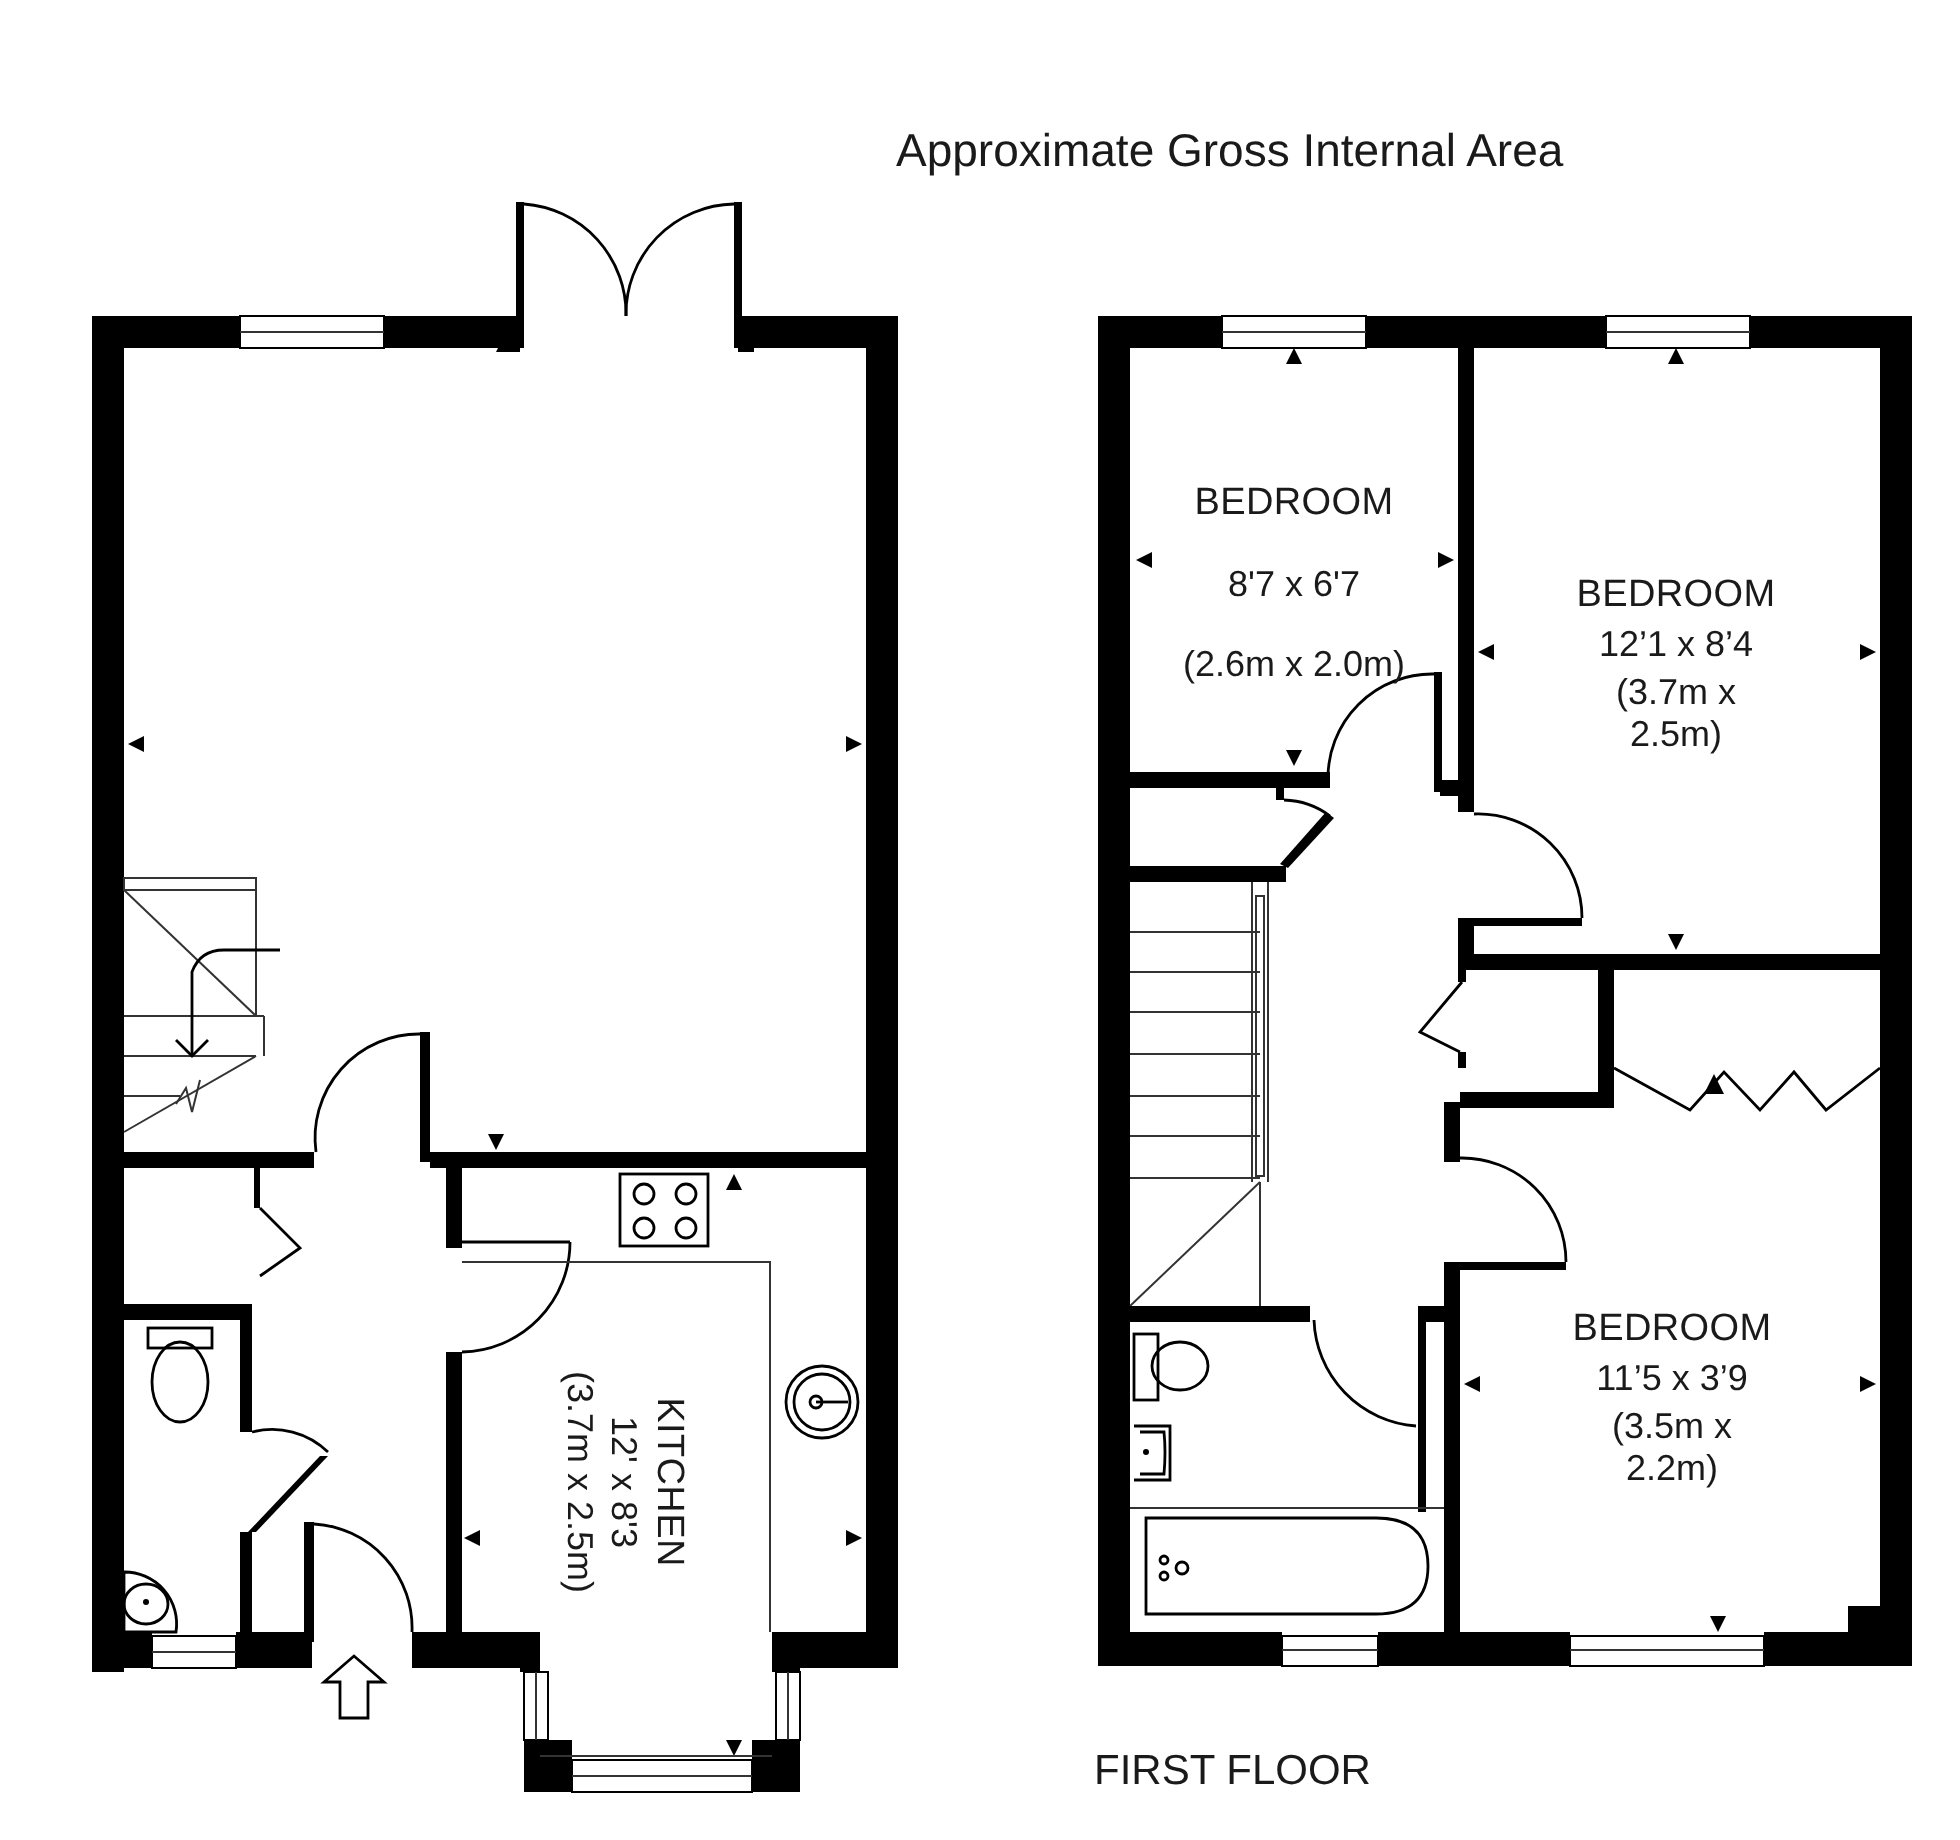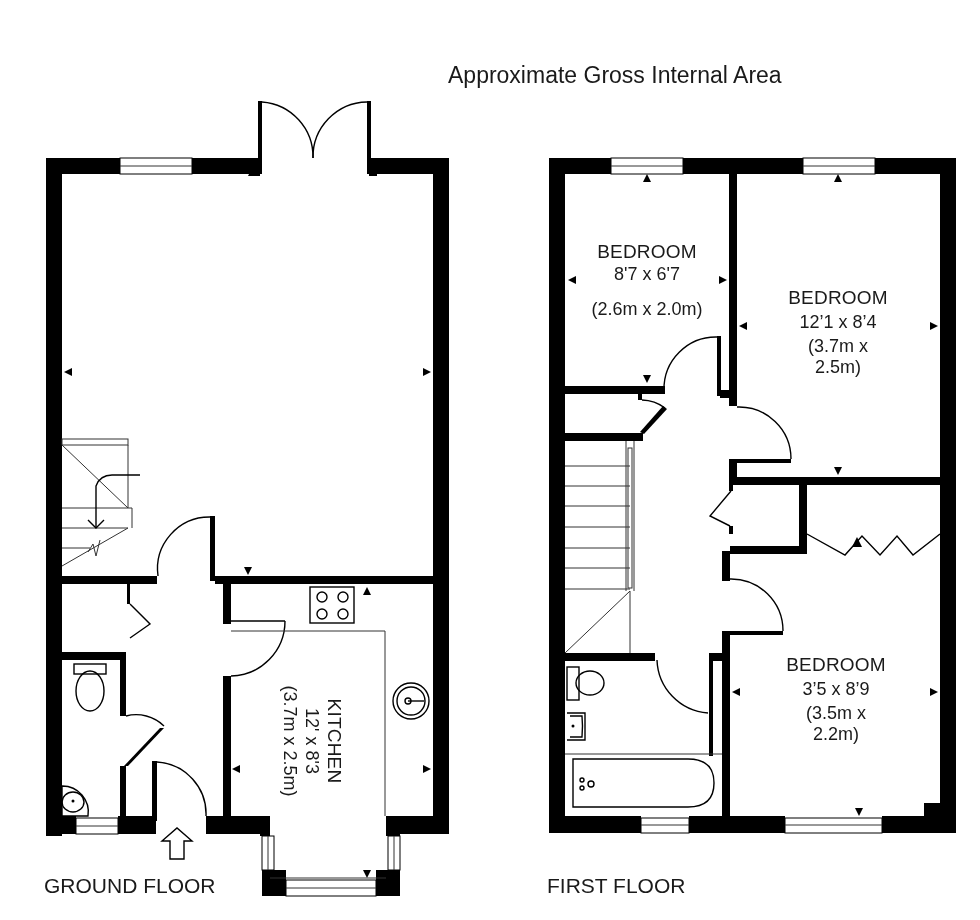--- a/index.html
+++ b/index.html
@@ -274,35 +274,34 @@
 
 
   <div style="position:absolute; left:252px; top:660px; width:120px; height:130px;">
     <div style="position:absolute; left:50%; top:50%; transform:translate(-50%,-50%) rotate(90deg); text-align:center; white-space:nowrap;">
       <div class="room-name" style="margin:1px 0;">KITCHEN</div>
       <div class="room-dim" style="margin:1px 0;">12' x 8'3</div>
       <div class="room-dim" style="margin:1px 0;">(3.7m x 2.5m)</div>
     </div>
   </div>
 
-  <div class="txt floor-label" style="left:44px; top:857px;">GROUND FLOOR</div>
 
   <div class="room-block" style="left:647px; top:224px;">
     <div class="room-name" style="margin:1px 0;">BEDROOM</div>
-    <div class="room-dim" style="margin:1px 0;">8'7 x 6'7</div>
+    <div class="room-dim" style="margin:19px 0;">8'7 x 6'7</div>
     <div class="room-dim" style="margin:14px 0;text-align:right;">(2.6m x 2.0m)</div>
   </div>
 
   <div class="room-block" style="left:838px; top:268px;">
     <div class="room-name">BEDROOM</div>
     <div class="room-dim">12’1 x 8’4</div>
     <div class="room-dim">(3.7m x 2.5m)</div>
   </div>
 
   <div class="room-block" style="left:836px; top:635px;">
     <div class="room-name">BEDROOM</div>
-    <div class="room-dim">3’5 x 8’9</div>
+    <div class="room-dim">11’5 x 3’9</div>
     <div class="room-dim">(3.5m x 2.2m)</div>
   </div>
 
   <div class="txt floor-label" style="left:547px; top:857px;text-align:right;">FIRST FLOOR</div>
 
 </div>
 
 </body></html>

